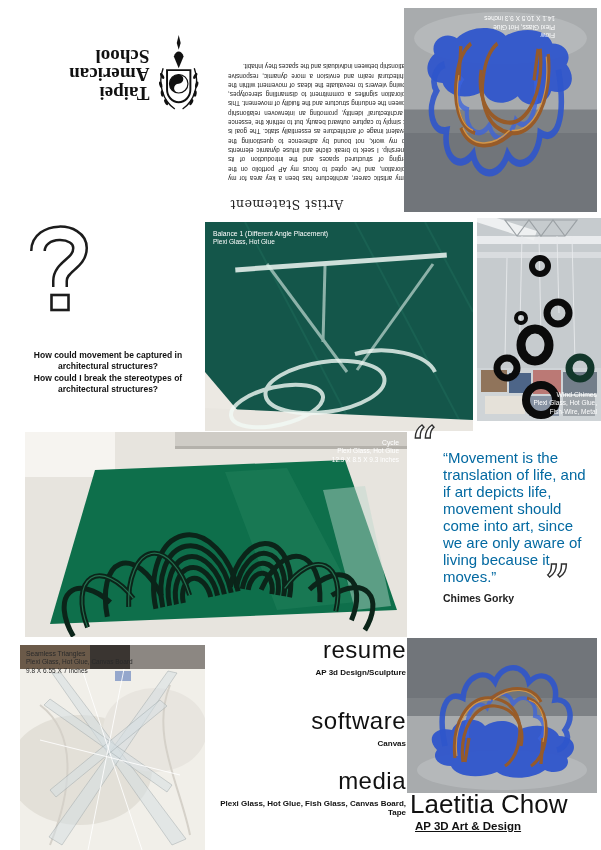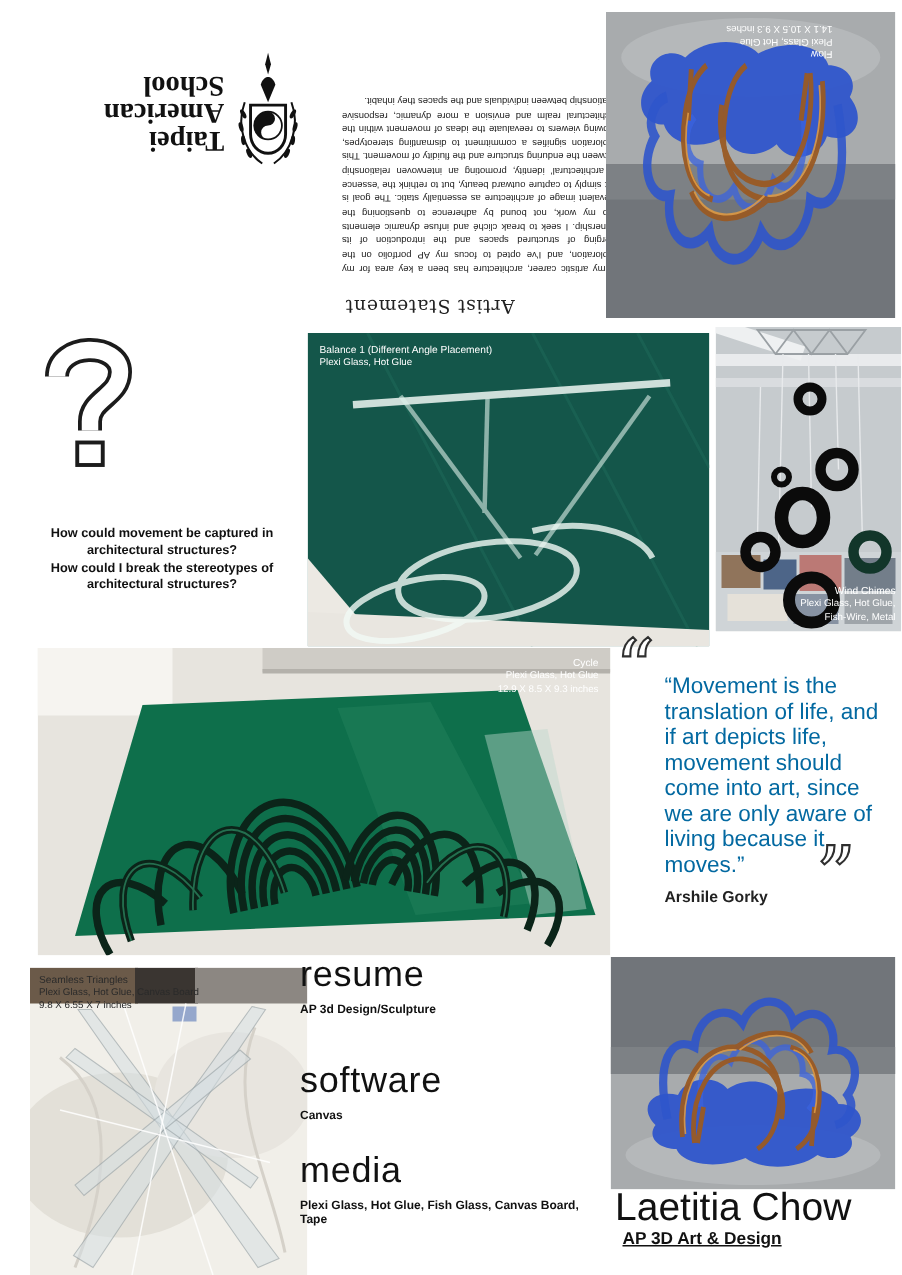--- a/index.html
+++ b/index.html
@@ -43,21 +43,21 @@
   .quote-block{left:412px;top:432px;width:189px;height:202px;}
   .quote-glyph{position:absolute;font-family:"DejaVu Serif",serif;font-size:52px;
                color:#ffffff;-webkit-text-stroke:1.4px #2f2f2f;line-height:1;}
   .qg-open{left:-2px;top:-12px;}
   .qg-close{left:132px;top:126px;}
   .quote-text{position:absolute;left:31px;top:18px;width:152px;font-size:15px;
               line-height:1.13;color:#0369a1;}
   .quote-attr{position:absolute;left:31px;top:160px;font-weight:bold;font-size:10.5px;color:#222;}
 
   
-  .sections{left:200px;top:636px;width:206px;text-align:left;color:#111;}
+  .sections{left:200px;top:636px;width:206px;text-align:right;color:#111;}
   .sections .big{font-size:24px;font-weight:normal;margin:0;letter-spacing:.5px;}
   .sections .small{font-size:8px;font-weight:bold;margin:4px 0 0 0;}
   .sec-gap1{margin-top:30px;}
   .sec-gap2{margin-top:19px;}
 
   
   .footer-name{left:410px;top:789px;font-size:26px;color:#111;}
   .footer-course{left:415px;top:820px;font-size:11.5px;font-weight:bold;color:#111;text-decoration:underline;}
 </style>
 </head>
@@ -261,21 +261,21 @@
       <div class="t">Cycle</div>
       <div>Plexi Glass, Hot Glue</div>
       <div>12.9 X 8.5 X 9.3 inches</div>
     </div>
   </div>
 
   <div class="abs quote-block">
     <span class="quote-glyph qg-open">“</span>
     <div class="quote-text">“Movement is the translation of life, and if art depicts life, movement should come into art, since we are only aware of living because it moves.”</div>
     <span class="quote-glyph qg-close">”</span>
-    <div class="quote-attr">Arshile Gorky</div>
+    <div class="quote-attr">Chimes Gorky</div>
   </div>
 
   <div class="abs photo seamless-photo">
     <svg width="185" height="205" viewBox="0 0 185 205">
       <rect width="185" height="205" fill="#f1efe9"></rect>
       <rect x="0" y="0" width="72" height="24" fill="#6b5a49"></rect>
       <rect x="70" y="0" width="42" height="24" fill="#3a3531"></rect>
       <rect x="110" y="0" width="75" height="24" fill="#8c8782"></rect>
       <rect x="95" y="26" width="16" height="10" fill="#3a5fb0" opacity="0.5"></rect>
       <ellipse cx="60" cy="125" rx="72" ry="55" fill="#e3e0d8"></ellipse>

